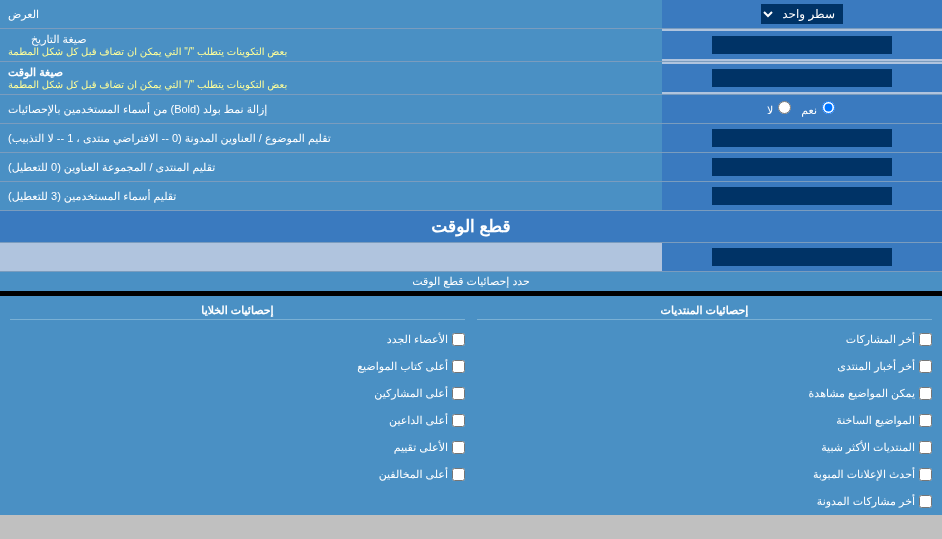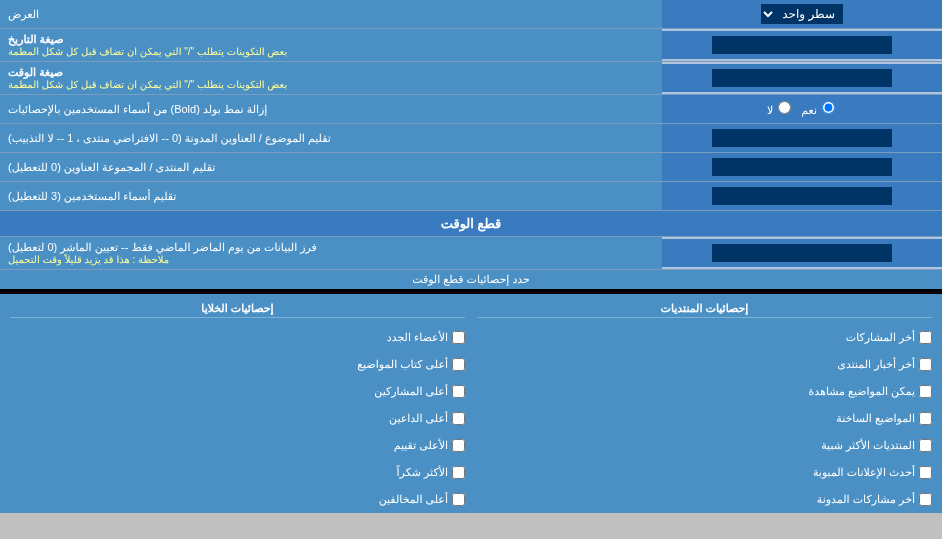--- a/index.html
+++ b/index.html
@@ -58,21 +58,21 @@
       color: #fff;
       border: none;
       padding: 2px 4px;
       font-size: 12px;
       direction: rtl;
     }
     .section-header {
       background: #3a7abf;
       color: #fff;
       text-align: center;
-      font-size: 13px;
+      font-size: 17px;
       font-weight: bold;
       padding: 5px;
       border-bottom: 1px solid #7a9cbe;
     }
     .radio-group {
       display: flex;
       align-items: center;
       gap: 8px;
       direction: rtl;
       color: #fff;
@@ -151,21 +151,21 @@
     <div class="row-label">
       <span>العرض</span>
     </div>
   </div>
 
   <div class="row">
     <div class="row-input">
       <input type="text" style="">
     </div>
     <div class="row-label-multiline">
-      <span style="font-weight:bold;">صيغة التاريخ</span>
+      <span style="font-weight:normal;margin-left:23px;">صيغة التاريخ</span>
       <span style="font-size:10px;color:#ffff99;">بعض التكوينات يتطلب "/" التي يمكن ان تضاف قبل كل شكل المطمة</span>
     </div>
   </div>
 
   <div class="row">
     <div class="row-input">
       <input type="text" style="">
     </div>
     <div class="row-label-multiline">
       <span style="font-weight:bold;">صيغة الوقت</span>
@@ -220,24 +220,20 @@
 
 
   <div class="section-header">
     <span>قطع الوقت</span>
   </div>
 
   <div class="row">
     <div class="row-input">
       <input type="text" style="">
     </div>
-    <div class="row-label-multiline">
-      <span>فرز البيانات من يوم الماضر الماضي فقط -- تعيين الماشر (0 لتعطيل)</span>
-      <span style="font-size:10px;color:#ffff99;">ملاحظة : هذا قد يزيد قليلاً وقت التحميل</span>
-    </div>
   </div>
 
   <div class="limit-row">
     <span>حدد إحصائيات قطع الوقت</span>
   </div>
 
   <div class="checkboxes-section">
     <div class="checkbox-cols">
 
       <div class="checkbox-col">
@@ -293,22 +289,18 @@
         <div class="checkbox-item">
           <input type="checkbox" style="">
           <span>أعلى الداعين</span>
         </div>
         <div class="checkbox-item">
           <input type="checkbox" style="">
           <span>الأعلى تقييم</span>
         </div>
         <div class="checkbox-item">
           <input type="checkbox" style="">
-          <span>الأكثر شكراً</span>
-        </div>
-        <div class="checkbox-item">
-          <input type="checkbox" style="">
           <span>أعلى المخالفين</span>
         </div>
       </div>
     </div>
   </div>
 </div>
 
 </body></html>

